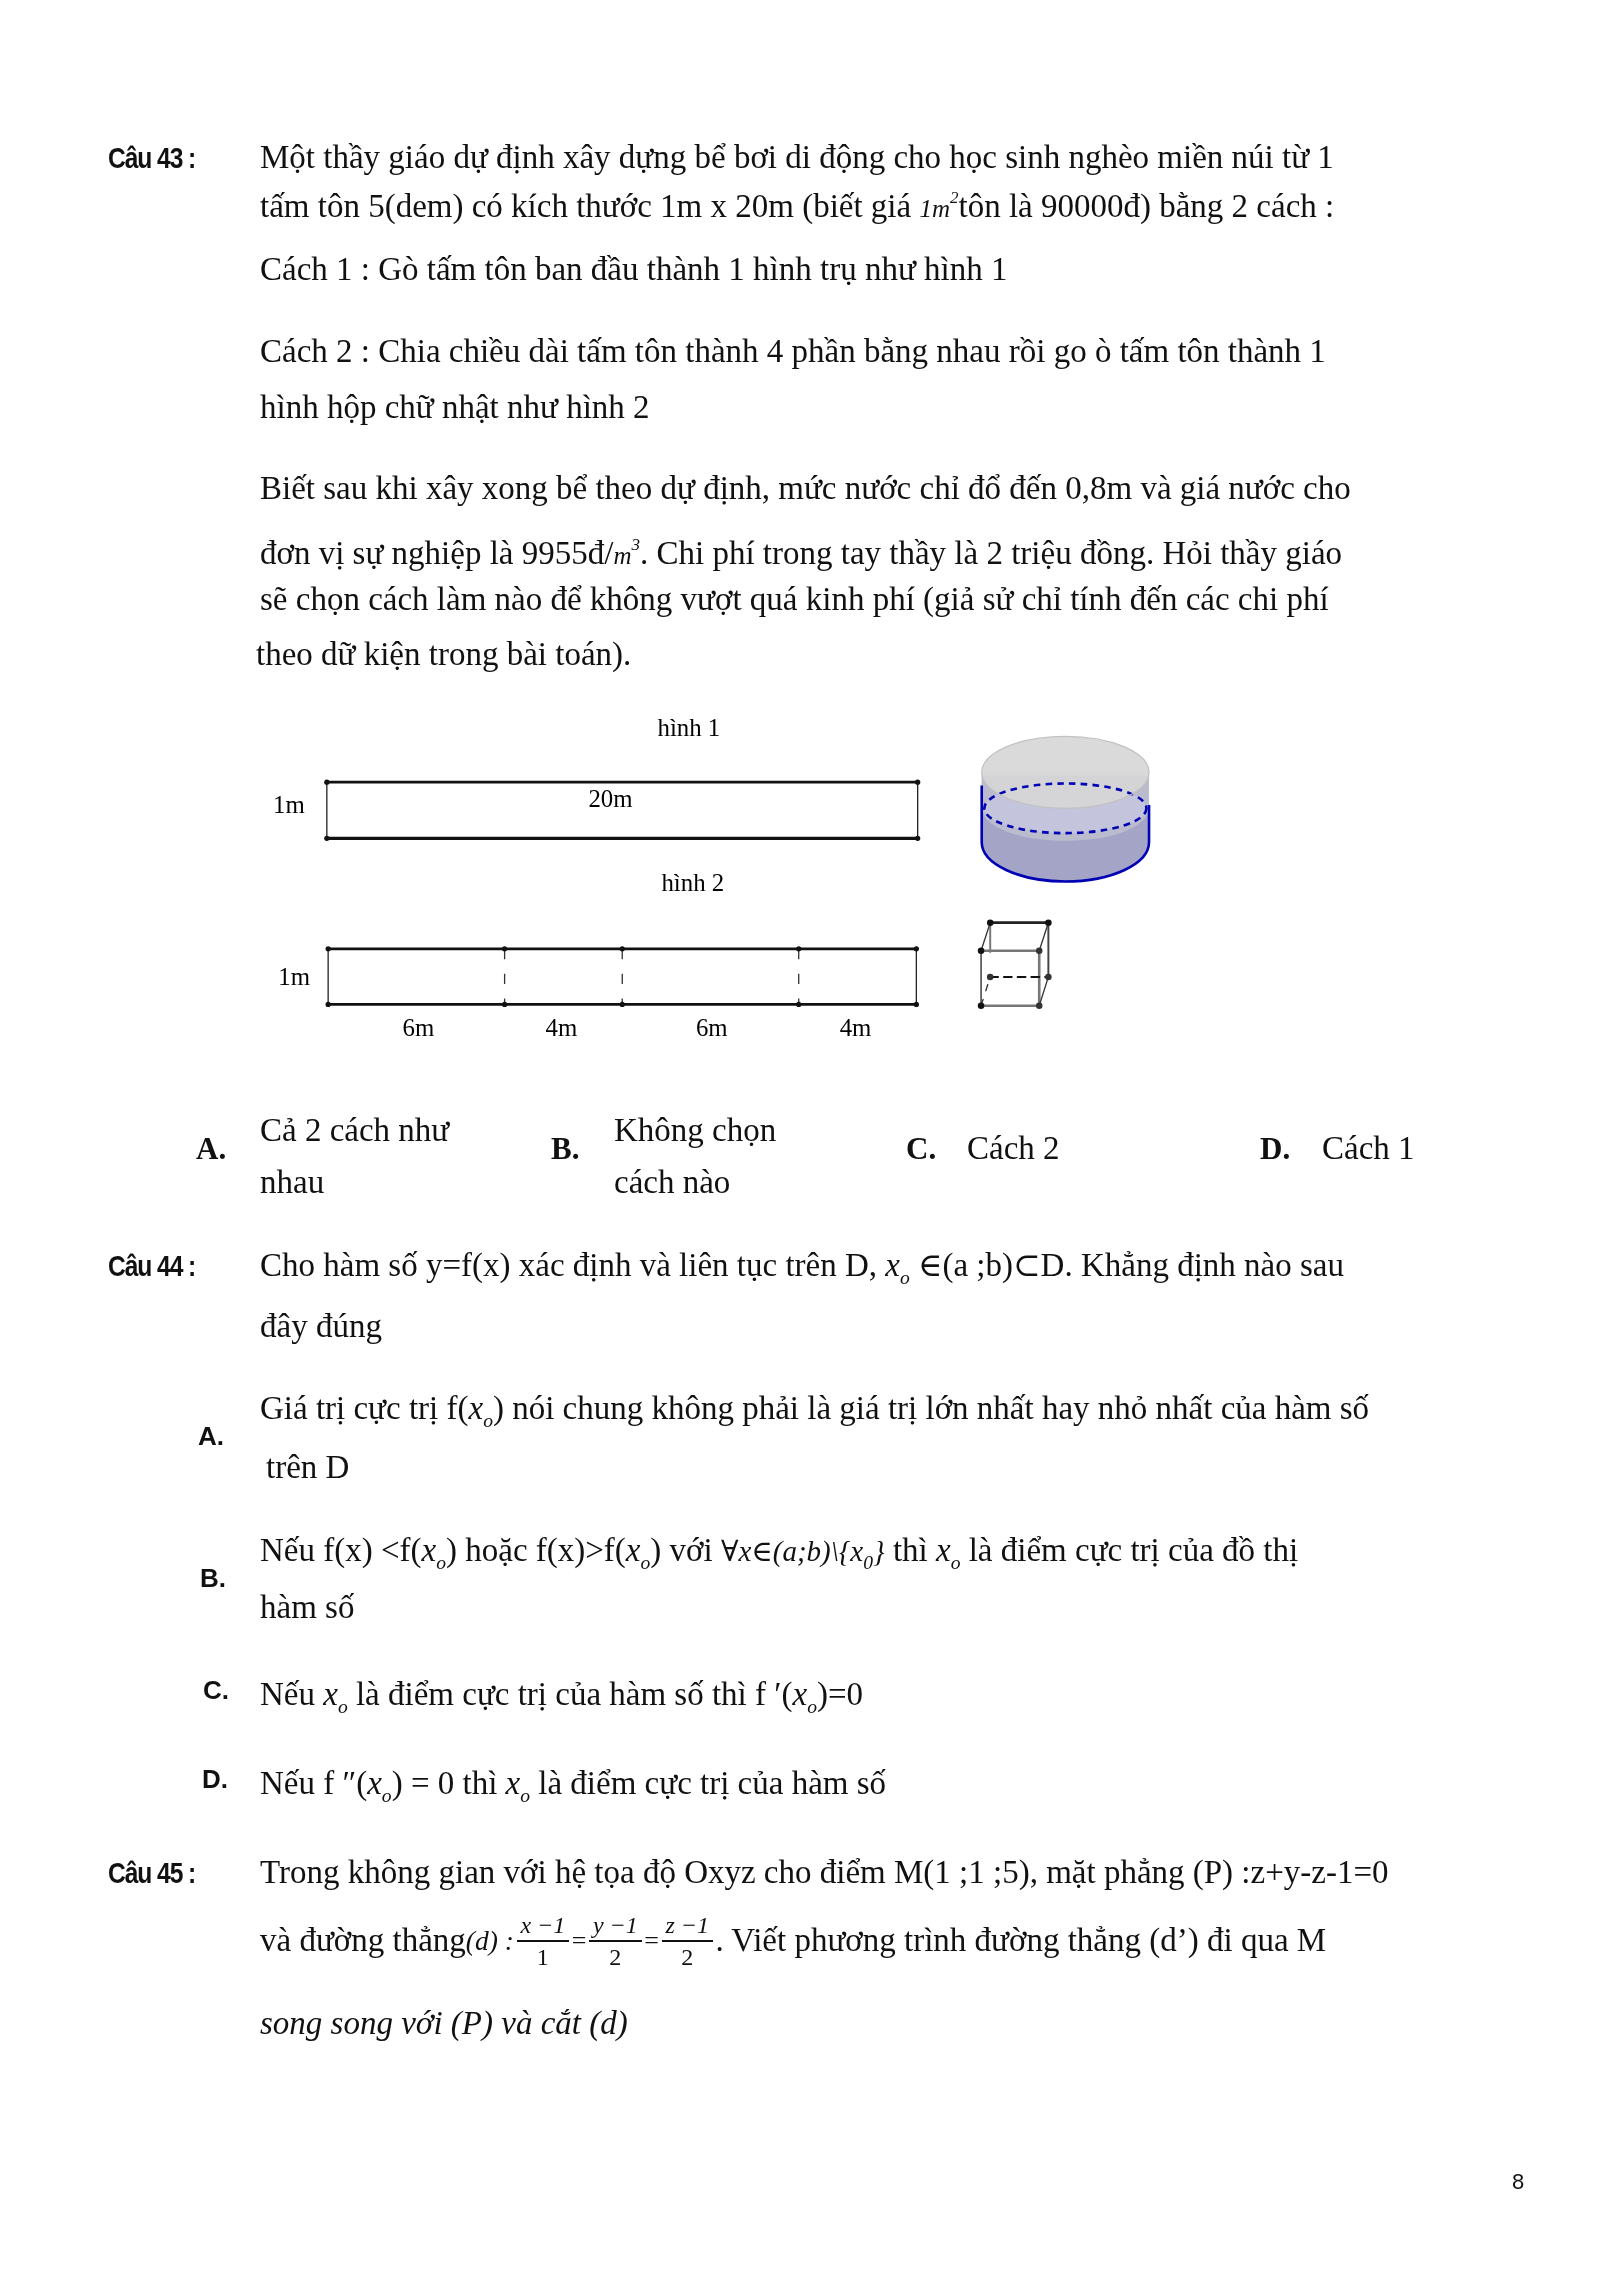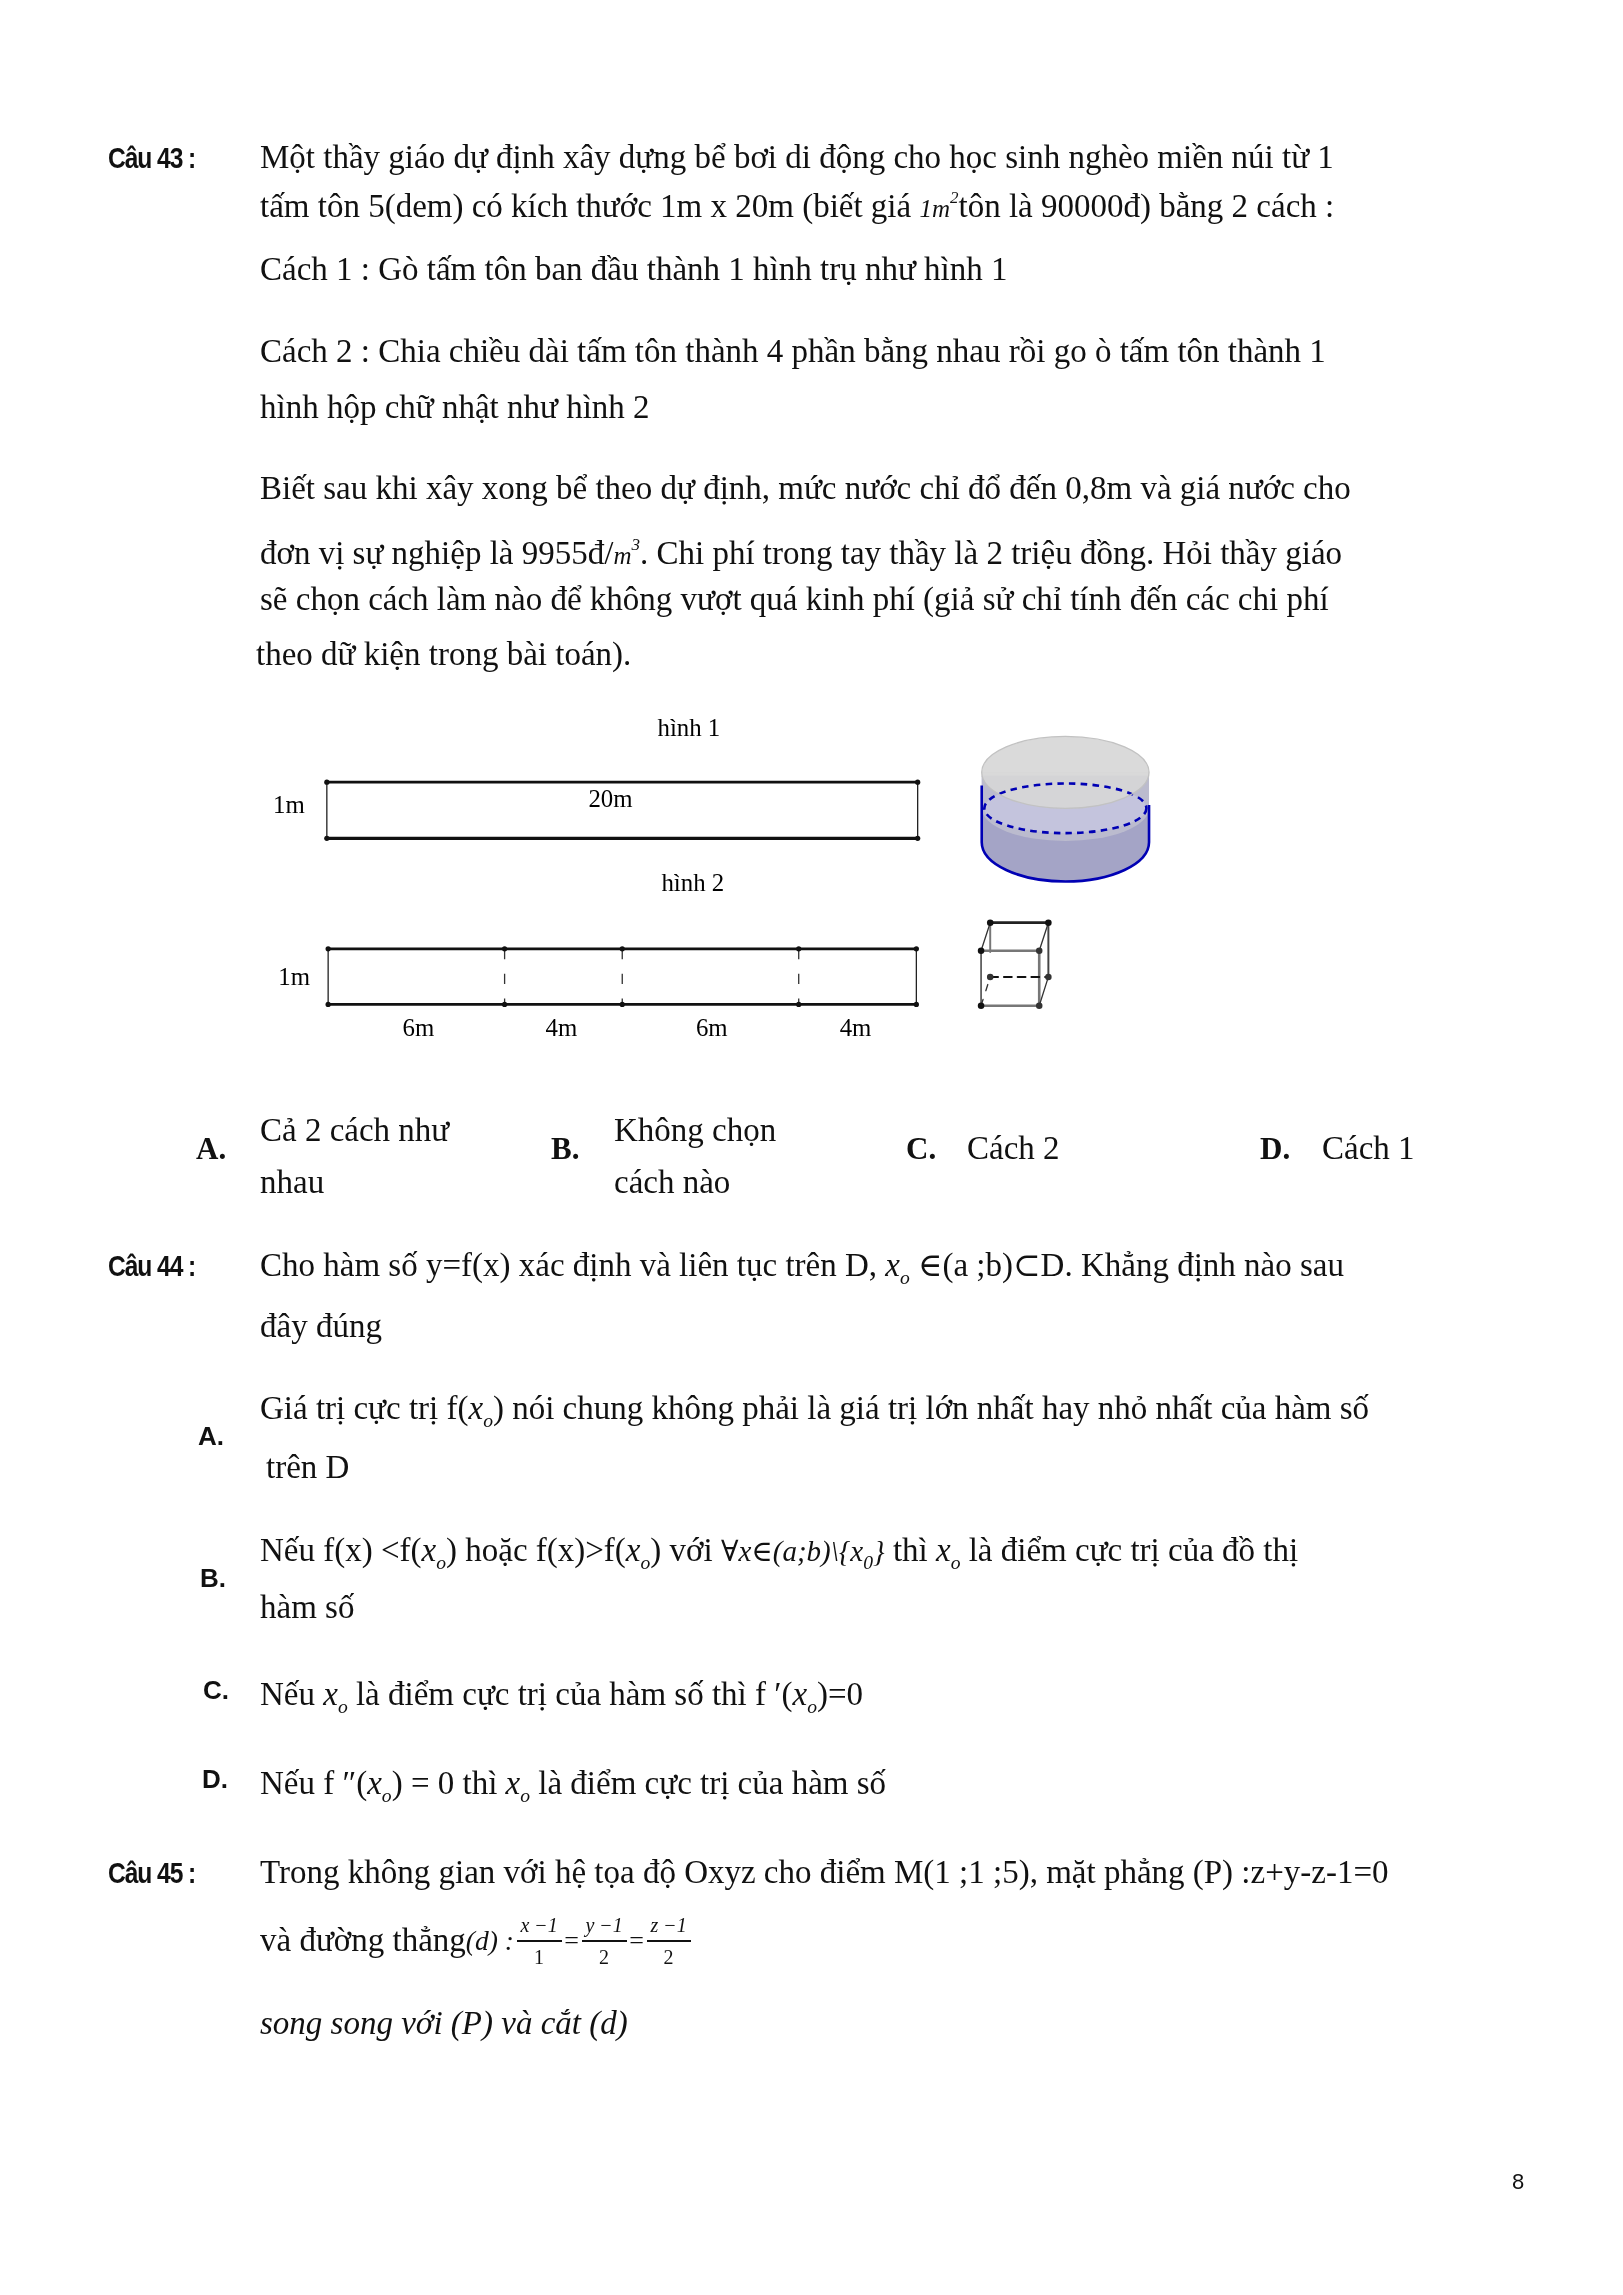--- a/index.html
+++ b/index.html
@@ -9,21 +9,21 @@
   .txt { font-size: 33px; line-height: 55px; white-space: nowrap; }
   .qlabel { font-family: "Liberation Sans", "DejaVu Sans", sans-serif; font-weight: bold;
             font-size: 30px; letter-spacing: -1.3px; transform: scaleX(0.82); transform-origin: left center; }
   .optlabel { font-family: "Liberation Serif", serif; font-weight: bold; font-size: 31px; }
   .optlabel-sans { font-family: "Liberation Sans", "DejaVu Sans", sans-serif; font-weight: bold; font-size: 26px; }
   .it { font-style: italic; }
   .sub { font-size: 19.6px; vertical-align: -7.9px; font-style: italic; }
   .sup { font-size: 17px; vertical-align: 14.4px; font-style: italic; }
   .small-it { font-size: 25px; font-style: italic; }
   .frac { display: inline-block; vertical-align: middle; text-align: center; font-style: italic;
-          font-size: 20px; line-height: 30px; margin: 0 2.6px; }
+          font-size: 24px; line-height: 30px; margin: 0 2.6px; }
   .frac .num { display: block; border-bottom: 2px solid #111; padding: 0 3.9px; }
   .frac .den { display: block; font-style: normal; }
   .fig-label { font-family: "Liberation Serif", serif; font-size: 38px; }
   .pagenum { font-family: "Liberation Sans", "DejaVu Sans", sans-serif; font-size: 22px; }
 </style>
 </head>
 <body>
 
 <div class="abs txt qlabel" style="left:108px;top:130px;">Câu 43 :</div>
 <div class="abs txt" style="left:260px;top:130px;">Một thầy giáo dự  định xây dựng bể bơi di động cho học sinh nghèo miền núi từ 1</div>
@@ -174,17 +174,18 @@
   <span style="font-size:26px;">=</span>
   <span class="frac">
       <span class="num">y −1</span>
       <span class="den">2</span>
     </span>
   <span style="font-size:26px;">=</span>
   <span class="frac">
       <span class="num">z −1</span>
       <span class="den">2</span>
     </span>
+  <span>. Viết phương trình đường thẳng (d’) đi qua M</span>
 </div>
 <div class="abs txt" style="left:260px;top:1996px;font-style:italic;">song song với (P) và cắt (d)</div>
 
 <div class="abs pagenum" style="left:1512px;top:2169px;">8</div>
 
 
 </body></html>

